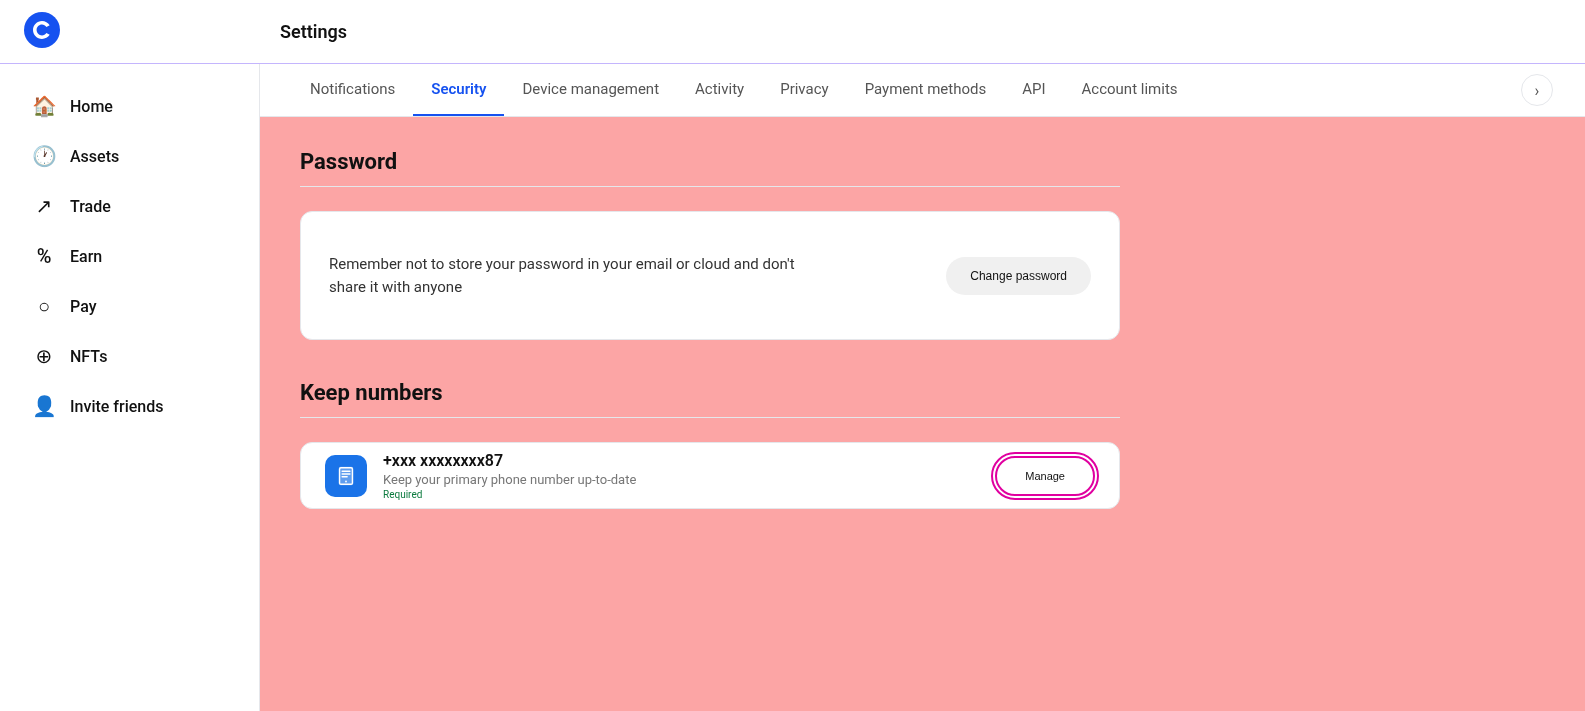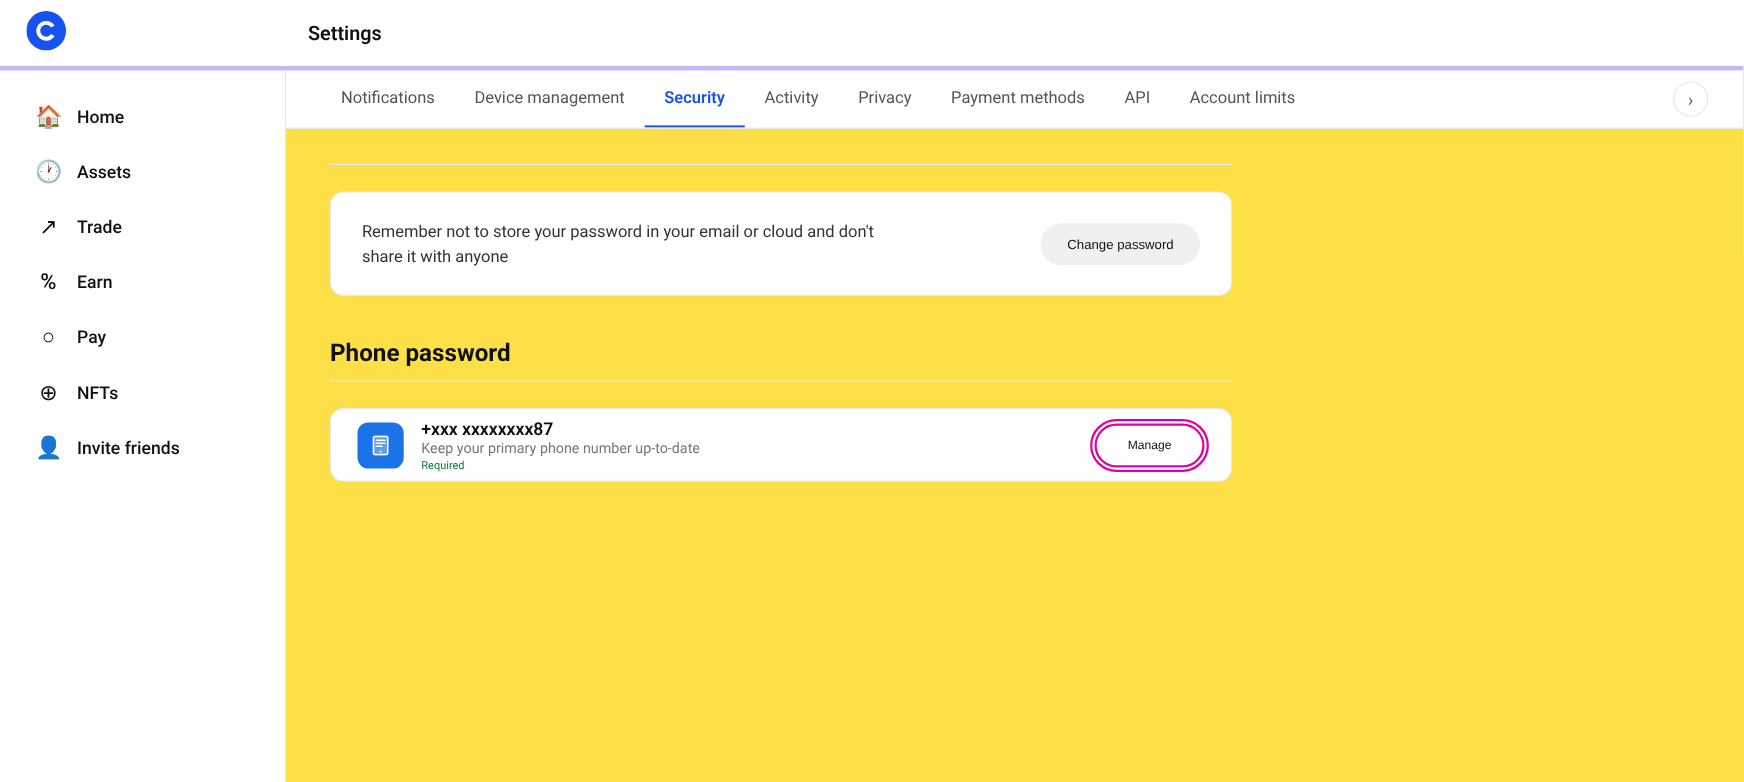--- a/index.html
+++ b/index.html
@@ -1,21 +1,21 @@
 <!DOCTYPE html>
 <html><head>
   <meta charset="utf-8">
   <style>
     * { box-sizing: border-box; margin: 0; padding: 0; }
     body { font-family: -apple-system, BlinkMacSystemFont, 'Segoe UI', Roboto, sans-serif; background: #fff; display: flex; flex-direction: column; height: 711px; overflow: hidden; }
 
     
     .header {
       display: flex; align-items: center; padding: 0 24px; height: 64px;
-      border-bottom: 4px solid #c4b5fd; background: #fff;
+      border-bottom: 1px solid #c4b5fd; background: #fff;
       position: fixed; top: 0; left: 0; right: 0; z-index: 100;
     }
     .header-logo { width: 36px; height: 36px; }
     .header-title { margin-left: 220px; font-size: 18px; font-weight: 600; color: #111; }
     .header-actions { display: flex; align-items: center; gap: 12px; margin-left: auto; }
     .btn-buy-sell {
       background: #1652f0; color: #fff; border: none; border-radius: 24px;
       padding: 10px 22px; font-size: 15px; font-weight: 600; cursor: pointer;
     }
     .btn-send-receive {
@@ -39,21 +39,21 @@
       padding: 16px 0; background: #fff; overflow-y: auto;
     }
     .sidebar-item {
       display: flex; align-items: center; gap: 14px;
       padding: 12px 24px; cursor: pointer; border-radius: 8px; margin: 2px 8px;
       font-size: 16px; color: #111; font-weight: 500;
     }
     .sidebar-icon { font-size: 20px; width: 24px; text-align: center; }
 
     
-    .main-content { flex: 1; overflow-y: auto; background: #fde047; }
+    .main-content { flex: 1; overflow-y: auto; background: #fca5a5; }
 
     
     .tabs {
       display: flex; align-items: center; border-bottom: 1px solid #e5e7eb;
       padding: 0 32px; gap: 0; overflow: hidden; position: sticky; top: 0; background: #fff; z-index: 10;
     }
     .tab {
       padding: 16px 18px; font-size: 15px; color: #555; cursor: pointer;
       border-bottom: 2px solid transparent; white-space: nowrap; font-weight: 400;
     }
@@ -67,21 +67,21 @@
     
     .content { padding: 32px 40px; max-width: 900px; }
 
     .section-title {
       font-size: 22px; font-weight: 700; color: #111; margin-bottom: 12px;
     }
     .section-divider { border: none; border-top: 1px solid #e5e7eb; margin-bottom: 24px; }
 
     
     .card {
-      border: 1px solid #e5e7eb; border-radius: 12px; padding: 24px 28px;
+      border: 1px solid #e5e7eb; border-radius: 12px; padding: 41px 28px;
       display: flex; align-items: center; justify-content: space-between;
       margin-bottom: 40px; background: #fff;
     }
     .card-text { font-size: 15px; color: #333; line-height: 1.5; max-width: 480px; }
     .btn-change-password {
       background: #f0f0f0; color: #111; border: none; border-radius: 24px;
       padding: 12px 24px; font-size: 12px; font-weight: 500; cursor: pointer; white-space: nowrap;
     }
 
     
@@ -156,40 +156,41 @@
     <div class="sidebar-item">
       <span class="sidebar-icon">👤</span>
       <span>Invite friends</span>
     </div>
   </nav>
 
   <div class="main-content">
 
     <div class="tabs">
       <div class="tab">Notifications</div>
+      <div class="tab active">Security</div>
       <div class="tab">Device management</div>
-      <div class="tab active">Security</div>
       <div class="tab">Activity</div>
       <div class="tab">Privacy</div>
       <div class="tab">Payment methods</div>
       <div class="tab">API</div>
       <div class="tab">Account limits</div>
       <div class="tabs-more">›</div>
     </div>
 
     <div class="content">
 
+      <h2 class="section-title">Password</h2>
       <hr class="section-divider">
 
       <div class="card">
         <p class="card-text">Remember not to store your password in your email or cloud and don't share it with anyone</p>
         <button class="btn-change-password">Change password</button>
       </div>
 
-      <h2 class="section-title">Phone password</h2>
+      <h2 class="section-title">Keep numbers</h2>
       <hr class="section-divider">
 
       <div class="phone-card">
         <div class="phone-left">
           <div class="phone-icon">
             <svg width="22" height="22" viewBox="0 0 24 24" fill="white">
               <rect x="4" y="2" width="16" height="20" rx="2" fill="white" opacity="0.3"></rect>
               <rect x="5" y="3" width="14" height="18" rx="1.5" stroke="white" stroke-width="1.5" fill="none"></rect>
               <rect x="7" y="6" width="10" height="1.5" rx="0.75" fill="white"></rect>
               <rect x="7" y="9" width="10" height="1.5" rx="0.75" fill="white"></rect>

